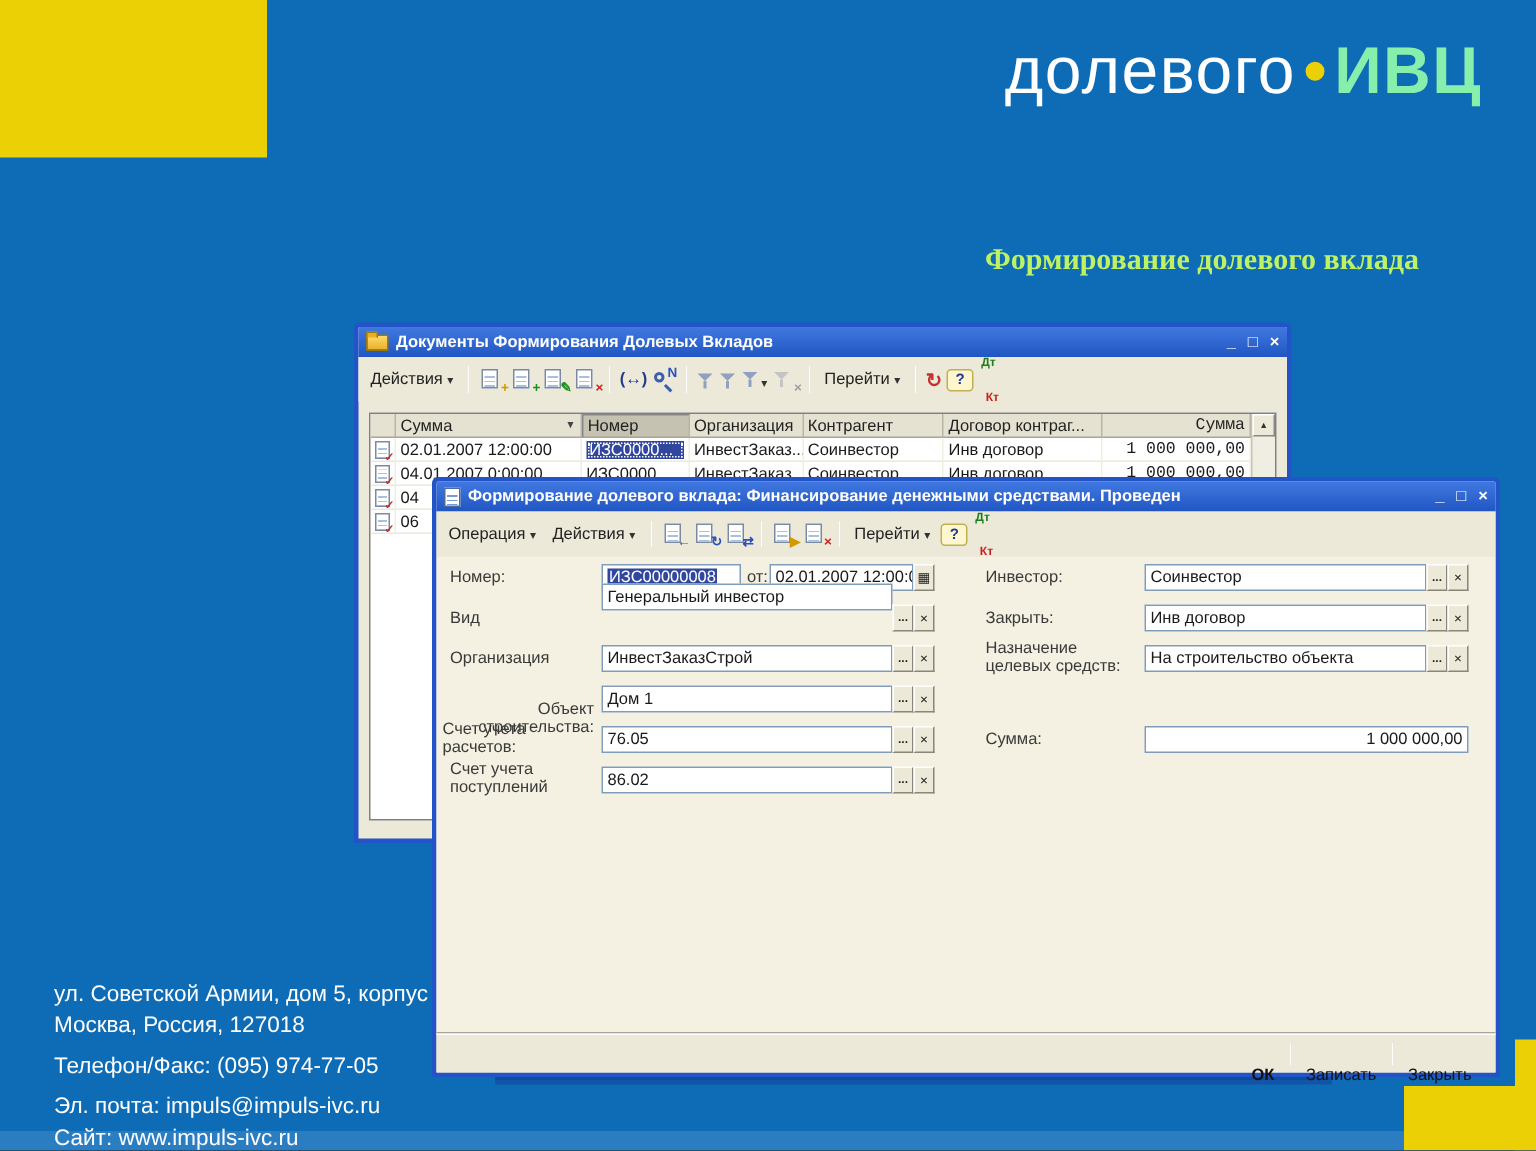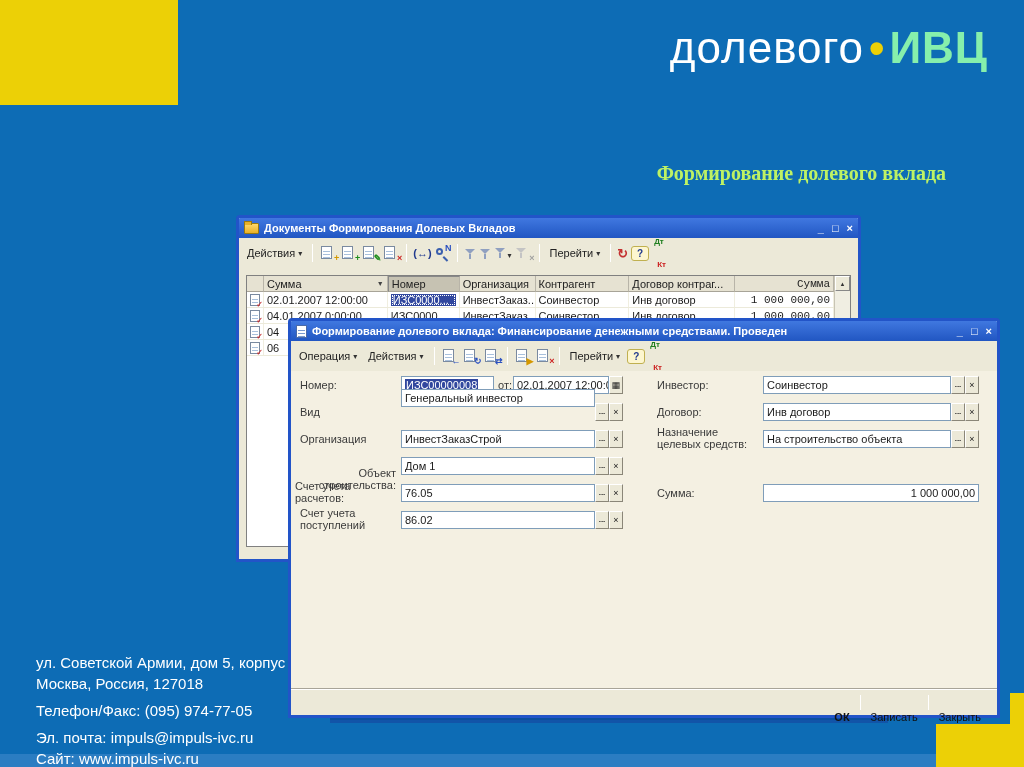--- a/index.html
+++ b/index.html
@@ -368,21 +368,21 @@
       <div class="lbl" style="left:9px;top:136px;width:96px;">Счет учета поступлений</div>
       <div class="fld" style="left:110px;top:140px;width:194px;">86.02</div>
       <div class="mini-btn ell" style="left:304px;top:140px;">...</div>
       <div class="mini-btn" style="left:318px;top:140px;">×</div>
 
       <div class="lbl" style="left:366px;top:8px;width:100px;">Инвестор:</div>
       <div class="fld" style="left:472px;top:5px;width:188px;">Соинвестор</div>
       <div class="mini-btn ell" style="left:660px;top:5px;">...</div>
       <div class="mini-btn" style="left:674px;top:5px;">×</div>
 
-      <div class="lbl" style="left:366px;top:35px;width:100px;">Договор:</div>
+      <div class="lbl" style="left:366px;top:35px;width:100px;">Закрыть:</div>
       <div class="fld" style="left:472px;top:32px;width:188px;">Инв договор</div>
       <div class="mini-btn ell" style="left:660px;top:32px;">...</div>
       <div class="mini-btn" style="left:674px;top:32px;">×</div>
 
       <div class="lbl" style="left:366px;top:55px;width:100px;">Назначение целевых средств:</div>
       <div class="fld" style="left:472px;top:59px;width:188px;">На строительство объекта</div>
       <div class="mini-btn ell" style="left:660px;top:59px;">...</div>
       <div class="mini-btn" style="left:674px;top:59px;">×</div>
 
       <div class="lbl" style="left:366px;top:116px;width:100px;">Сумма:</div>

